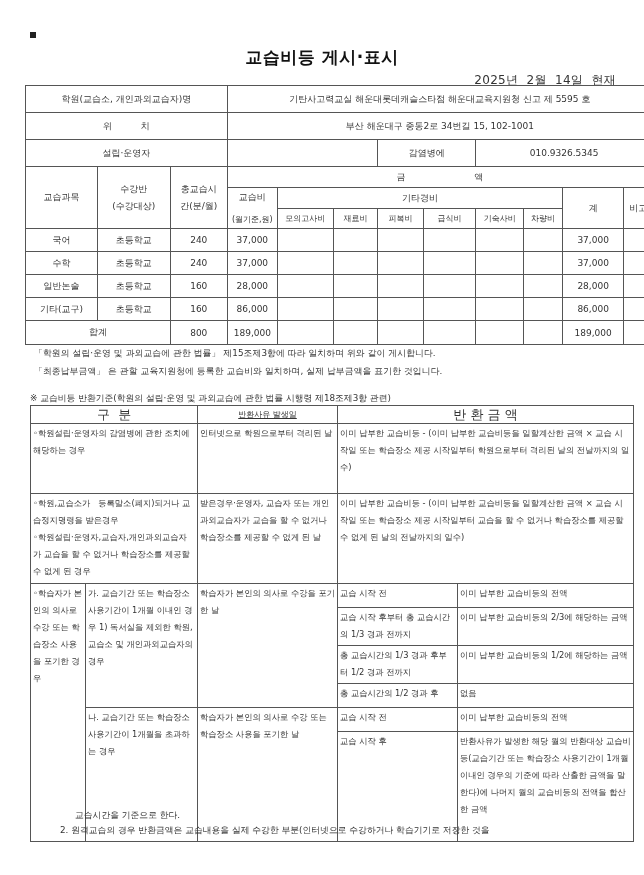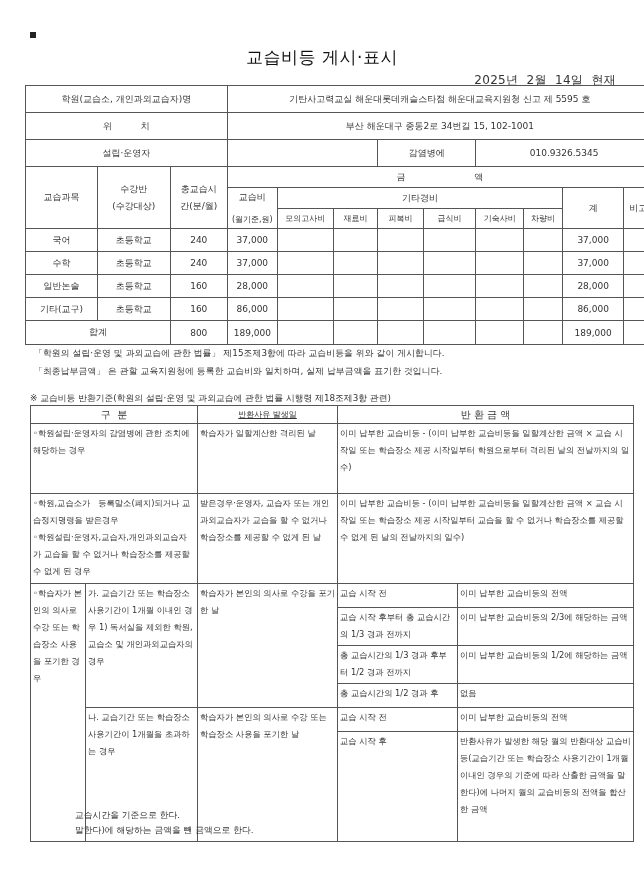--- a/index.html
+++ b/index.html
@@ -8,38 +8,38 @@
     font-family: "DejaVu Sans", "Liberation Sans", sans-serif;
     color: #222222;
   }
   .form-ref {
     position: absolute; left: 30px; top: 30px; font-size: 8.5px; color: #333;
     letter-spacing: 0.2px;
   }
   .form-ref .sq { display:inline-block; width:6px; height:6px; background:#222; margin-right:4px; vertical-align: 0px; }
   .doc-title {
     position: absolute; left: 0; width: 644px; top: 46px; text-align: center;
-    font-size: 17px; font-weight: normal; color: #111; letter-spacing: 0.5px;
+    font-size: 17px; font-weight: bold; color: #111; letter-spacing: 0.5px;
   }
   .date-line {
     position: absolute; right: 28px; top: 72px; font-size: 12px; color: #333; letter-spacing: 0.3px;
   }
   table { border-collapse: collapse; table-layout: fixed; }
   td, th { border: 1px solid #555; font-weight: normal; padding: 0; }
   .t1 { position: absolute; left: 25px; top: 85px; width: 628px; font-size: 9px; color:#333; }
   .t1 td { text-align: center; height: 26px; }
   .t1 .hdr td { height: 20px; }
   .t1 .sub td { font-size: 8px; height: 19px; }
   .t1 .data td { height: 22px; }
   .t1 .thick-l { border-left: 1.6px solid #222; }
   .notice { position: absolute; left: 34px; font-size: 8.8px; color: #333; letter-spacing: 0.1px; }
   .refund-title { position: absolute; left: 30px; top: 393px; font-size: 8.8px; color:#333; }
   .t2 { position: absolute; left: 30px; top: 405px; width: 603px; font-size: 8.3px; color:#333; line-height: 17px; }
   .t2 td { vertical-align: top; padding: 1px 2px; text-align: left; }
-  .t2 .h td { text-align: center; padding: 0; height: 16px; vertical-align: middle; font-size: 10px; }
+  .t2 .h td { text-align: center; padding: 0; height: 16px; vertical-align: middle; font-size: 13px; }
   .justify { text-align: justify; }
   .remarks { position: absolute; left: 30px; top: 808px; font-size: 8.8px; color:#333; line-height: 15px; width: 600px; }
   .remarks .ind1 { padding-left: 30px; }
   .remarks .ind2 { padding-left: 45px; }
   .remarks .ind0 { padding-left: 0px; }
 </style>
 </head>
 <body>
 
 <div class="form-ref">
@@ -172,42 +172,42 @@
         <td></td>
     <td></td>
         <td></td>
         <td></td>
     <td>189,000</td>
     <td></td>
   </tr>
 </tbody>
   </table>
 
-<div class="notice" style="top:348px">「학원의 설립·운영 및 과외교습에 관한 법률」 제15조제3항에 따라 교습비등을 위와 같이 게시합니다.</div>
+<div class="notice" style="top:348px">「학원의 설립·운영 및 과외교습에 관한 법률」 제15조제3항에 따라 일치하며 위와 같이 게시합니다.</div>
 <div class="notice" style="top:366px">「최종납부금액」 은 관할 교육지원청에 등록한 교습비와 일치하며, 실제 납부금액을 표기한 것입니다.</div>
 
 <div class="refund-title">※ 교습비등 반환기준(학원의 설립·운영 및 과외교습에 관한 법률 시행령 제18조제3항 관련)</div>
 
 <table class="t2">
   <colgroup>
     <col style="width:55px">
       <col style="width:112px">
       <col style="width:140px">
     <col style="width:120px">
       <col style="width:176px">
   </colgroup>
   <tbody>
       <tr class="h">
     <td colspan="2" style="white-space:pre">구  분</td>
     <td style="font-size:8px;text-decoration:underline">반환사유 발생일</td>
     <td colspan="2">반 환 금 액</td>
   </tr>
   <tr style="height:70px">
     <td colspan="2" class="justify">◦학원설립·운영자의 감염병에 관한 조치에 해당하는 경우</td>
-    <td class="justify">학습자가 일할계산한 격리된 날</td>
+    <td class="justify">인터넷으로 학원으로부터 격리된 날</td>
     <td colspan="2" class="justify">이미 납부한 교습비등 - (이미 납부한 교습비등을 일할계산한 금액 × 교습 시작일 또는 학습장소 제공 시작일부터 학원으로부터 격리된 날의 전날까지의 일수)</td>
   </tr>
   <tr style="height:90px">
     <td colspan="2" class="justify">
       <div style="white-space:pre-wrap">◦학원,교습소가   등록말소(폐지)되거나 교습정지명령을 받은경우</div>
       <div>◦학원설립·운영자,교습자,개인과외교습자가 교습을 할 수 없거나 학습장소를 제공할 수 없게 된 경우</div>
     </td>
     <td class="justify">받은경우·운영자, 교습자 또는 개인과외교습자가 교습을 할 수 없거나 학습장소를 제공할 수 없게 된 날</td>
     <td colspan="2" class="justify">이미 납부한 교습비등 - (이미 납부한 교습비등을 일할계산한 금액 × 교습 시작일 또는 학습장소 제공 시작일부터 교습을 할 수 없거나 학습장소를 제공할 수 없게 된 날의 전날까지의 일수)</td>
   </tr>
@@ -239,14 +239,14 @@
   </tr>
   <tr style="height:110px">
     <td>교습 시작 후</td>
     <td class="justify">반환사유가 발생한 해당 월의 반환대상 교습비등(교습기간 또는 학습장소 사용기간이 1개월 이내인 경우의 기준에 따라 산출한 금액을 말한다)에 나머지 월의 교습비등의 전액을 합산한 금액</td>
   </tr>
 </tbody>
   </table>
 
 <div class="remarks">
   <div class="ind2">교습시간을 기준으로 한다.</div>
-  <div class="ind2">말한다)에 해당하는 금액을 뺀 금액으로 한다.</div>
+  <div class="ind1">2. 원격교습의 경우 반환금액은 교습내용을 실제 수강한 부분(인터넷으로 수강하거나 학습기기로 저장한 것을</div>
 </div>
 
 </body></html>

